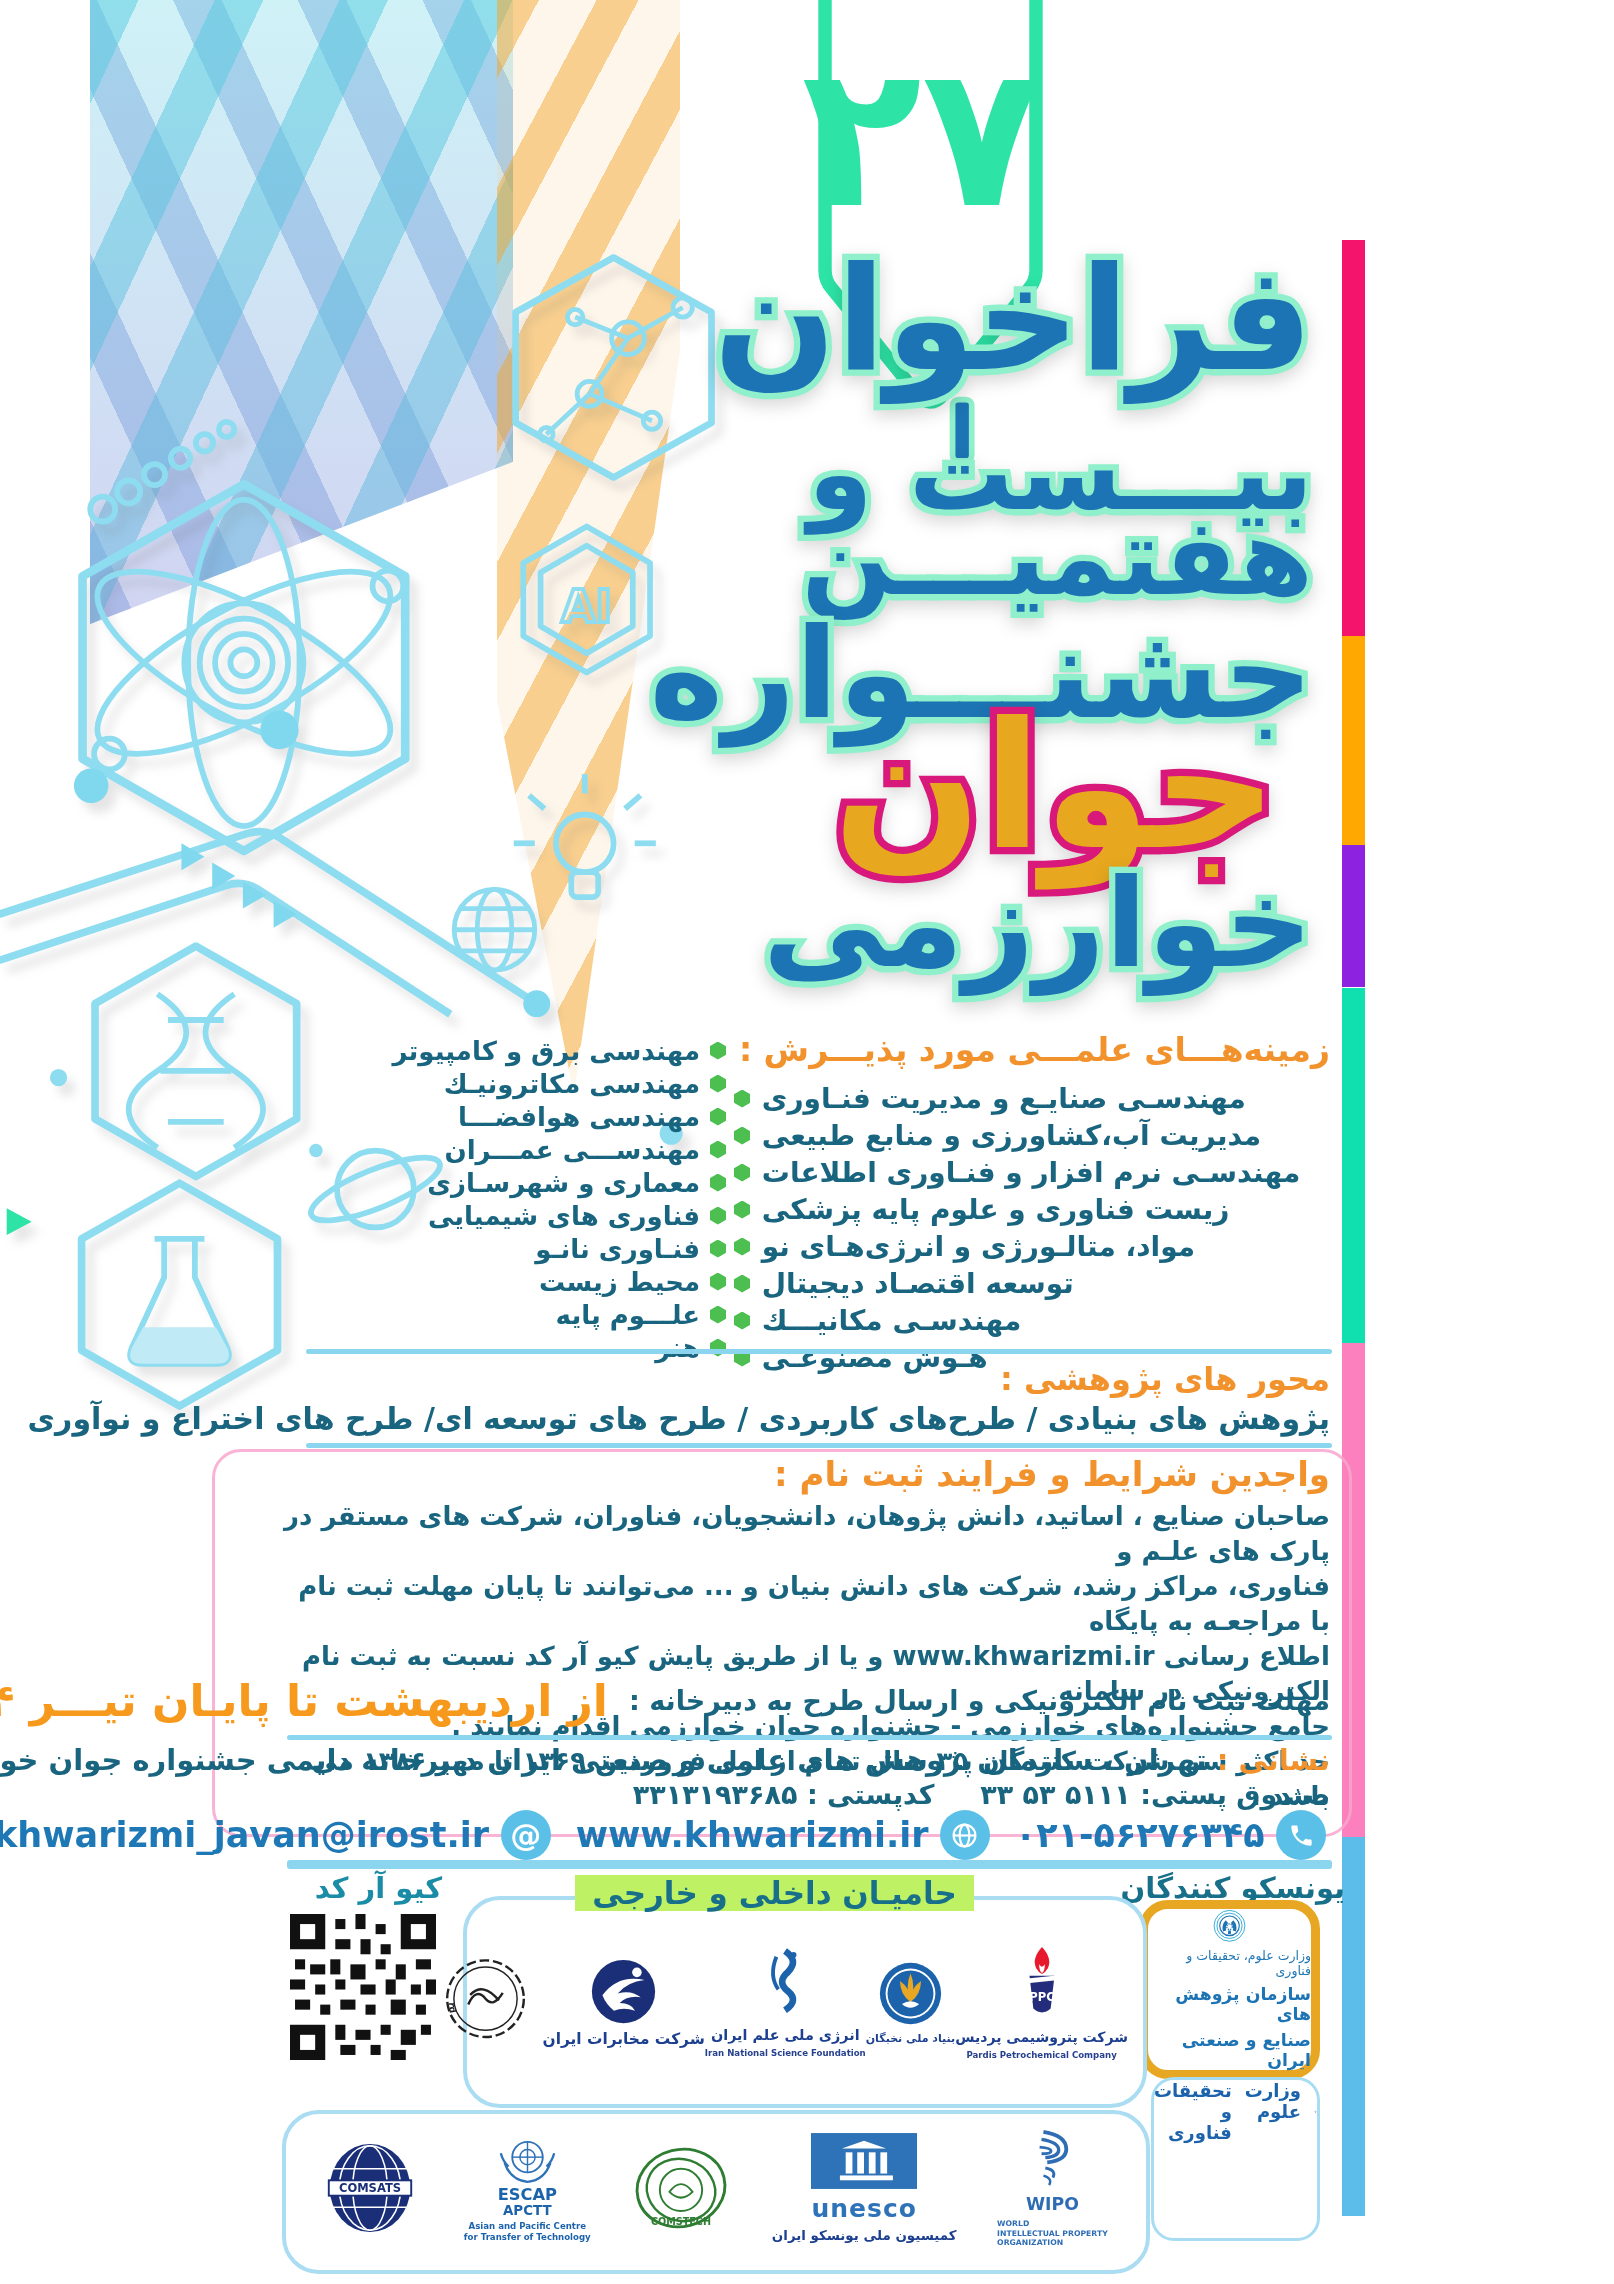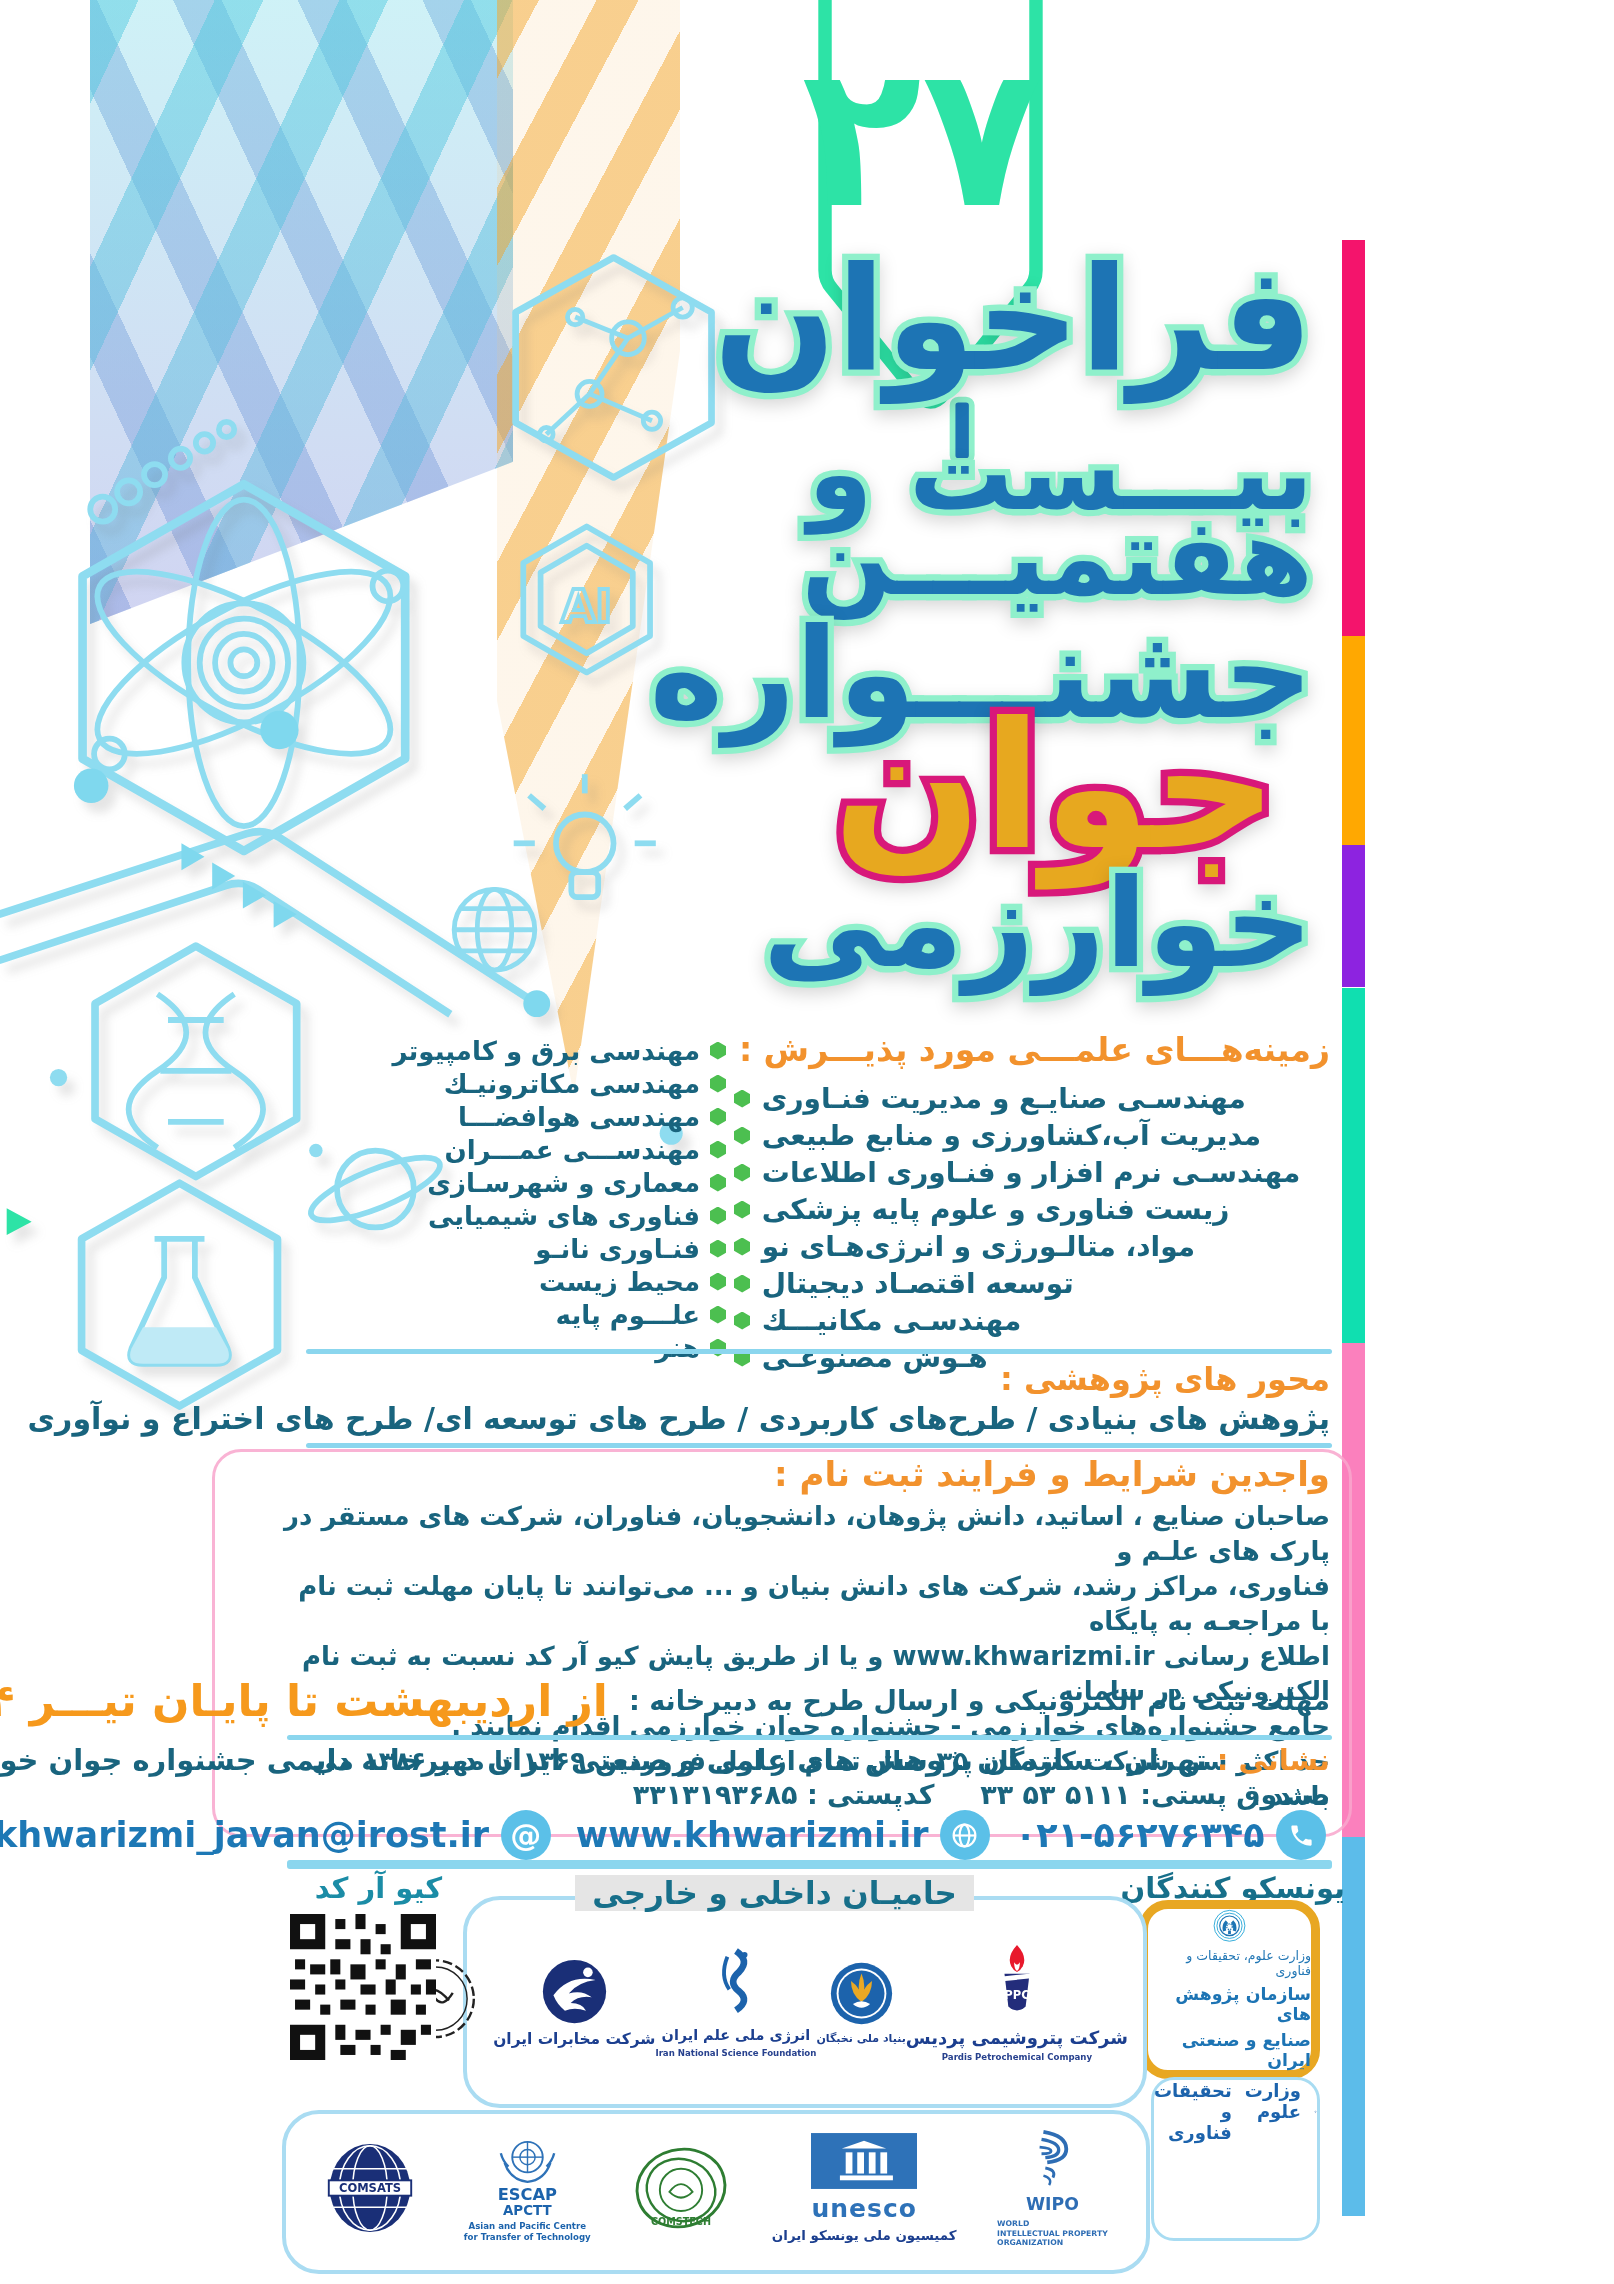--- a/index.html
+++ b/index.html
@@ -71,21 +71,21 @@
   .blue-box{border:3.8px solid #a8dcf2;border-radius:23px;background:#fff;display:flex;flex-direction:row;align-items:flex-start;justify-content:center;gap:13px;}
   .bracket-box{border:4.8px solid #aadcf2;border-radius:37px;background:#fff;}
   .logo-row{display:flex;align-items:center;justify-content:space-around;width:100%;height:100%;}
   .logo{display:flex;flex-direction:column;align-items:center;gap:4.8px;text-align:center;}
   .cap-fa{color:#1c3f8f;font-weight:bold;font-size:15.4px;white-space:nowrap;}
   .cap-en{color:#27418e;font-size:8.6px;font-weight:bold;white-space:nowrap;direction:ltr;}
   .irost-cap1{color:#2277b5;font-size:12.5px;font-weight:normal;}
   .irost-cap2{color:#1d74b4;font-size:17.3px;font-weight:bold;}
   .msrt-cap{color:#1c63ac;font-size:18px;font-weight:bold;}
   .qr-label{color:#1b8ca6;font-weight:bold;font-size:29px;text-align:center;}
-  .sponsors-title{position:absolute;background:#e5e5e5;color:#176f8a;font-weight:bold;font-size:31px;text-align:center;padding:0 17.3px;white-space:nowrap;}
+  .sponsors-title{position:absolute;background:#bef264;color:#176f8a;font-weight:bold;font-size:31px;text-align:center;padding:0 17.3px;white-space:nowrap;}
   .wipo-l{color:#2e6db4;font-weight:bold;font-size:7.7px;line-height:9.6px;text-align:left;direction:ltr;}
   .escap-l{color:#1c63ac;font-weight:bold;font-size:8.6px;line-height:10.6px;direction:ltr;}
 </style>
 </head>
 <body>
 
 <div class="poster">
 
   <div class="abs stripes-blue"></div>
   <div class="abs stripes-orange"></div>
@@ -423,21 +423,21 @@
   <div class="sponsors-title" style="left:576px;top:1875px;">حامیـان داخلی و خارجی</div>
   <div class="abs logo-row" style="left:476px;top:1918px;width:653px;height:169px;">
     <div class="logo">
       <svg width="52" height="79" viewBox="0 0 54 82">
         <path d="M27 2 Q38 14 33 24 Q31 28 27 30 Q23 28 21 24 Q16 14 27 2 Z" fill="#e8192c"></path>
         <path d="M24 20 Q27 25 30 20 Q30 27 27 29 Q24 27 24 20 Z" fill="#ffffff"></path>
         <path d="M14 32 L40 32 L36 66 Q27 74 18 66 Z" fill="#232d7b"></path>
         <rect x="12" y="36" width="30" height="5" fill="#ffffff" transform="skewY(-6)"></rect>
         <text x="27" y="58" text-anchor="middle" font-size="12" font-weight="bold" fill="#ffffff">PPC</text>
       </svg>
-      <span class="cap-fa" style="font-size:18px;text-align:center;">شرکت پتروشیمی پردیس</span>
+      <span class="cap-fa" style="font-size:14px;text-align:center;">شرکت پتروشیمی پردیس</span>
       <span class="cap-en">Pardis Petrochemical Company</span>
     </div>
     <div class="logo">
       <svg width="67" height="67" viewBox="0 0 70 70">
         <circle cx="35" cy="35" r="32" fill="#1c63ac"></circle>
         <circle cx="35" cy="35" r="26" fill="#ffffff"></circle>
         <circle cx="35" cy="35" r="24" fill="#1c63ac"></circle>
         <path d="M35 14 Q41 28 35 44 Q29 28 35 14 Z" fill="#e9a824"></path>
         <path d="M24 22 Q36 30 35 44 Q24 36 24 22 Z" fill="#e9a824"></path>
         <path d="M46 22 Q34 30 35 44 Q46 36 46 22 Z" fill="#e9a824"></path>

